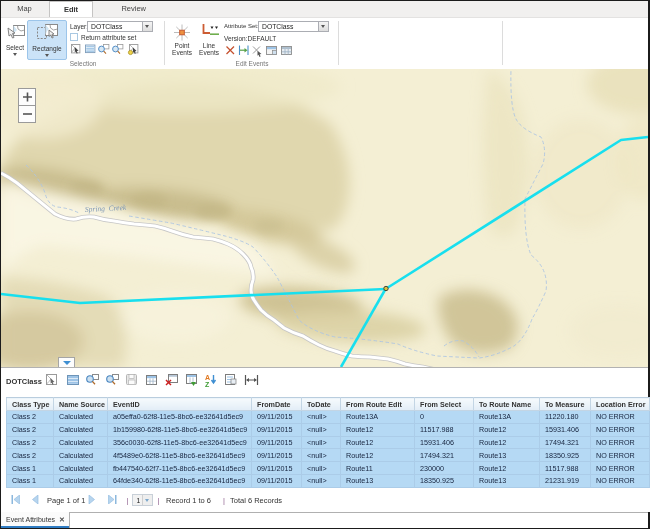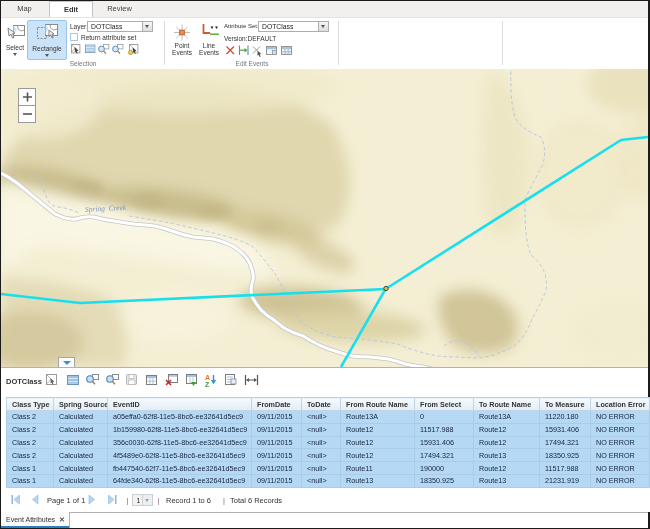--- a/index.html
+++ b/index.html
@@ -47,21 +47,21 @@
 #btabs .bt .x{position:absolute;left:58px;top:4px;font-size:7px;color:#555;font-weight:bold;}
 #btabs .bt .blue{position:absolute;left:0;bottom:0;width:100%;height:2px;background:#2f7cc3;}
 </style>
 </head>
 <body>
 <div id="win">
 
   <div id="tabs">
     <div class="tab" style="left:0px;width:47px;">Map</div>
     <div class="tab" id="tab-edit" style="left:48px;width:44px;">Edit</div>
-    <div class="tab" style="left:92px;width:53px;">Review</div>
+    <div class="tab" style="left:92px;width:53px;text-align:right;">Review</div>
   </div>
 
   <div id="ribbon">
     <div class="gdiv" style="left:163px;"></div>
     <div class="gdiv" style="left:337px;"></div>
     <div class="gdiv" style="left:501px;"></div>
     <div class="glabel" style="left:42px;">Selection</div>
     <div class="glabel" style="left:211px;">Edit Events</div>
 
     <div class="btn" style="left:2px;top:2px;width:24px;height:40px;">
@@ -341,25 +341,25 @@
         <col style="width:39px">
       <col style="width:74px">
         <col style="width:59px">
         <col style="width:66px">
         <col style="width:51px">
         <col style="width:59px">
     </colgroup>
     <tbody>
         <tr>
           <th>Class Type</th>
-          <th>Spring Source</th>
+          <th>Name Source</th>
           <th>EventID</th>
           <th>FromDate</th>
           <th>ToDate</th>
-          <th>From Route Name</th>
+          <th>From Route Edit</th>
           <th>From Select</th>
           <th>To Route Name</th>
           <th>To Measure</th>
           <th>Location Error</th>
         </tr>
     <tr>
           <td>Class 2</td>
           <td>Calculated</td>
           <td>a05effa0-62f8-11e5-8bc6-ee32641d5ec9</td>
           <td>09/11/2015</td>
@@ -406,21 +406,21 @@
           <td>18350.925</td>
           <td>NO ERROR</td>
         </tr>
     <tr>
           <td>Class 1</td>
           <td>Calculated</td>
           <td>fb447540-62f7-11e5-8bc6-ee32641d5ec9</td>
           <td>09/11/2015</td>
           <td>&lt;null&gt;</td>
           <td>Route11</td>
-          <td>190000</td>
+          <td>230000</td>
           <td>Route12</td>
           <td>11517.988</td>
           <td>NO ERROR</td>
         </tr>
     <tr>
           <td>Class 1</td>
           <td>Calculated</td>
           <td>64fde340-62f8-11e5-8bc6-ee32641d5ec9</td>
           <td>09/11/2015</td>
           <td>&lt;null&gt;</td>

